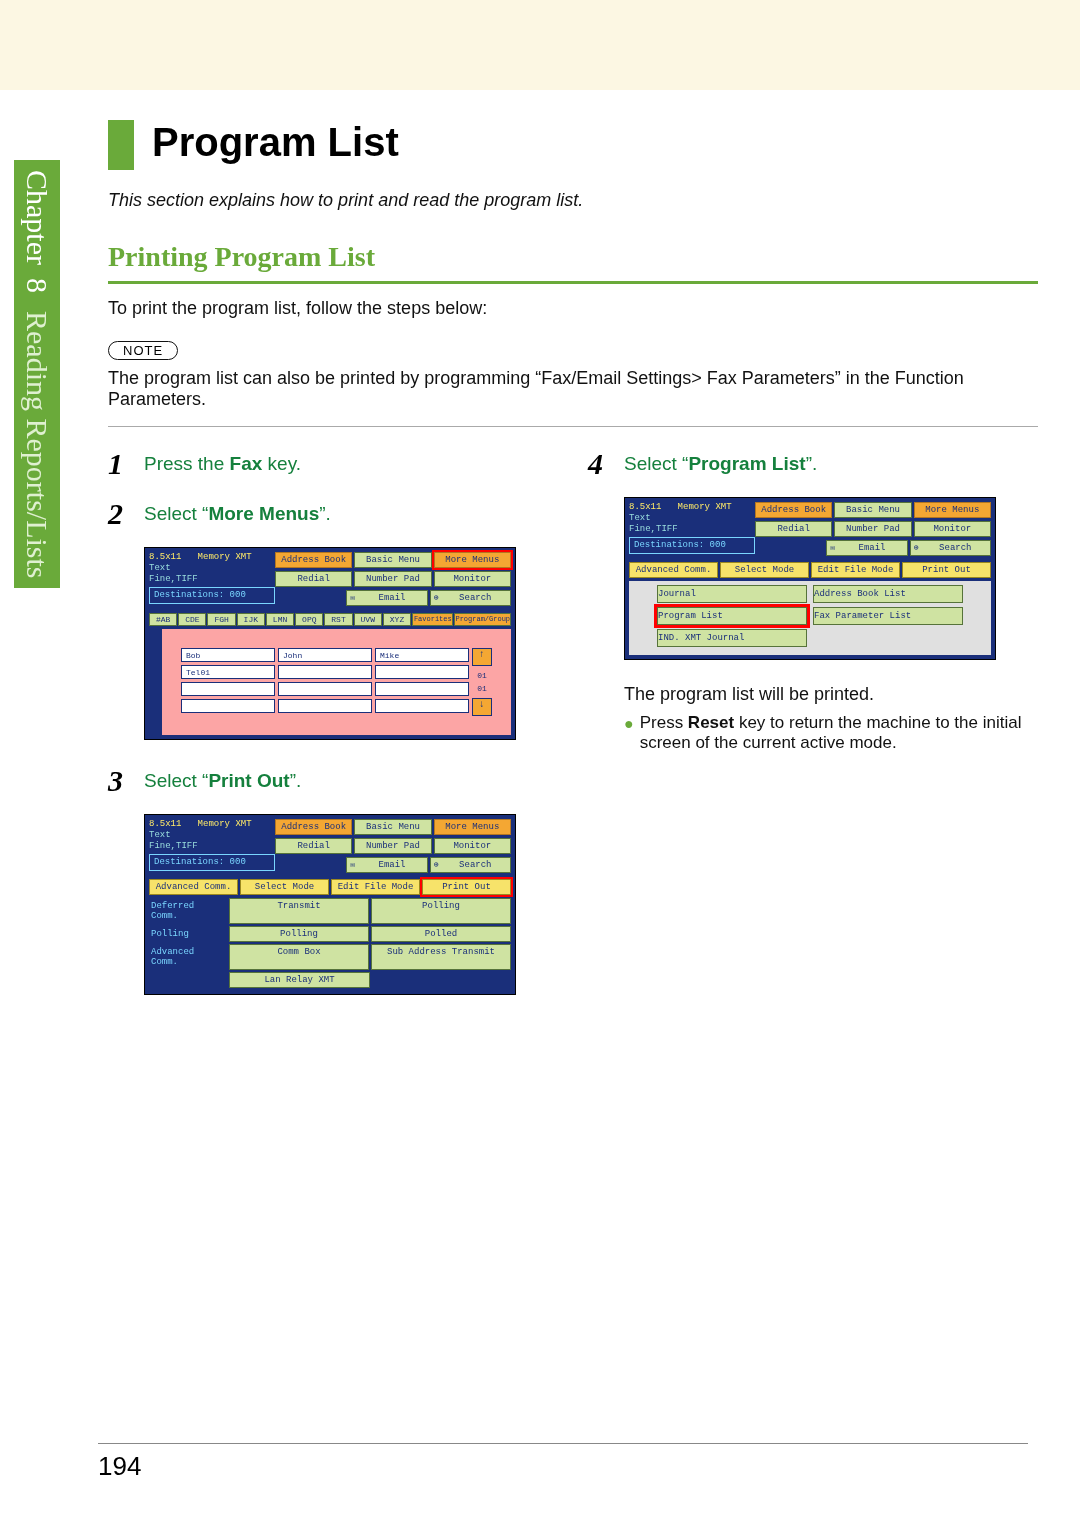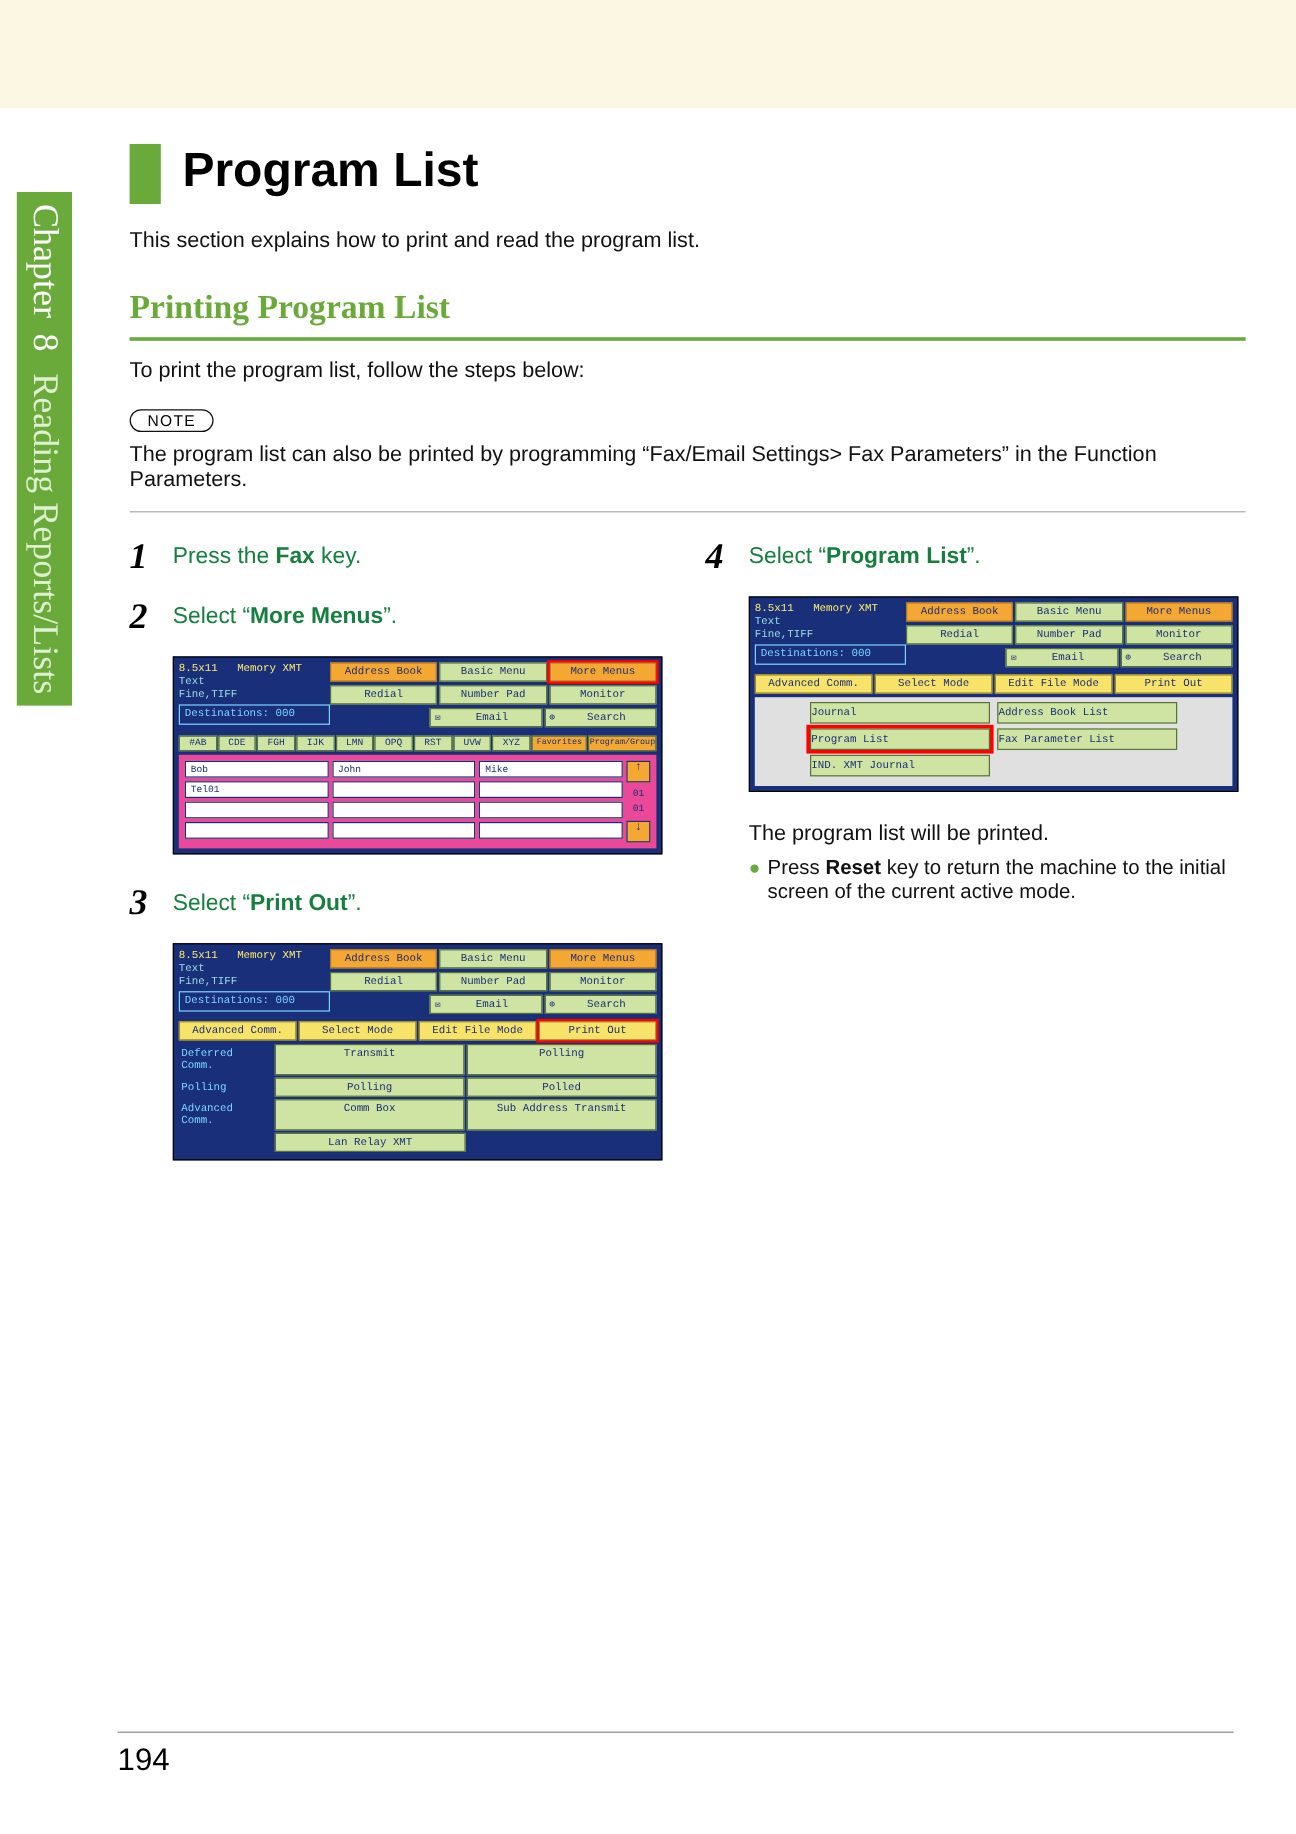--- a/index.html
+++ b/index.html
@@ -58,20 +58,21 @@
       font-size: 40px;
       font-weight: 900;
       color: #000;
       letter-spacing: 0px;
     }
     .intro {
       font-size: 18px;
       color: #111;
       margin-top: 12px;
       margin-bottom: 30px;
+      font-style: italic;
     }
     .section-title {
       color: #6aaa3a;
       font-size: 28px;
       font-weight: bold;
       font-family: Georgia, serif;
       margin-bottom: 8px;
     }
     .section-hr {
       height: 3px;
@@ -122,21 +123,21 @@
     }
     .step-text {
       font-size: 19px;
       color: #15803d;
       padding-top: 6px;
     }
     .step-text .bold { font-weight: bold; }
     .screen {
       background: #1a2f7a;
       border: 1px solid #000;
-      width: 408px;
+      width: 372px;
       margin: 8px 0 24px 36px;
       font-family: 'Courier New', monospace;
       font-size: 11px;
       color: #fff;
       padding: 4px;
     }
     .screen-header { display: flex; }
     .screen-left {
       width: 126px;
       font-size: 9px;
@@ -177,24 +178,25 @@
       flex: 1;
       background: #cfe3a2;
       border: 1px solid #56733a;
       color: #1a2f7a;
       text-align: center;
       padding: 1px 0;
       font-size: 8px;
     }
     .alpha.orange { background: #f4a733; flex: 1.5; font-size: 7px; }
     .entry-grid {
-      background: #ec4899;
-      padding: 5px;
+      background: #fca5a5;
+      padding: 19px;
       display: flex;
       gap: 3px;
+      margin-left: 13px;
     }
     .entries { flex: 1; }
     .entry-row { display: flex; gap: 3px; margin-bottom: 3px; }
     .entry {
       flex: 1;
       background: #fff;
       border: 1px solid #1a2f7a;
       color: #1a2f7a;
       padding: 2px 4px;
       font-size: 8px;

